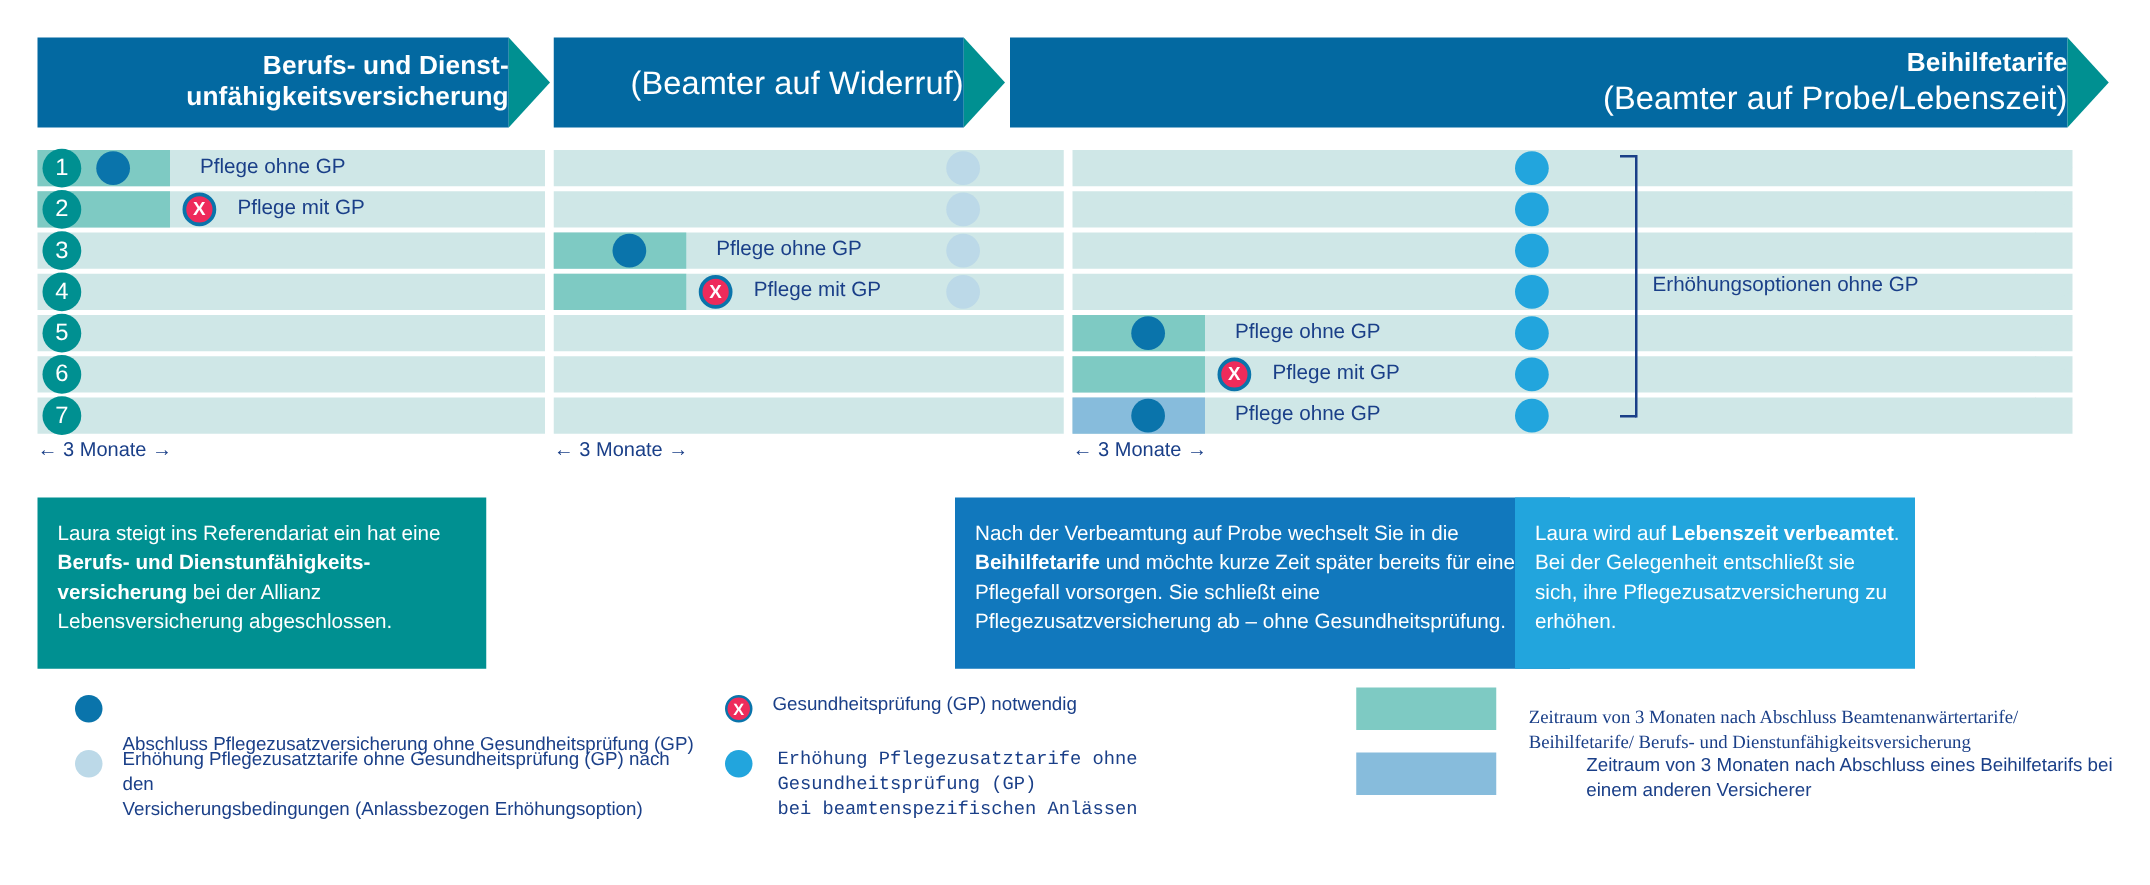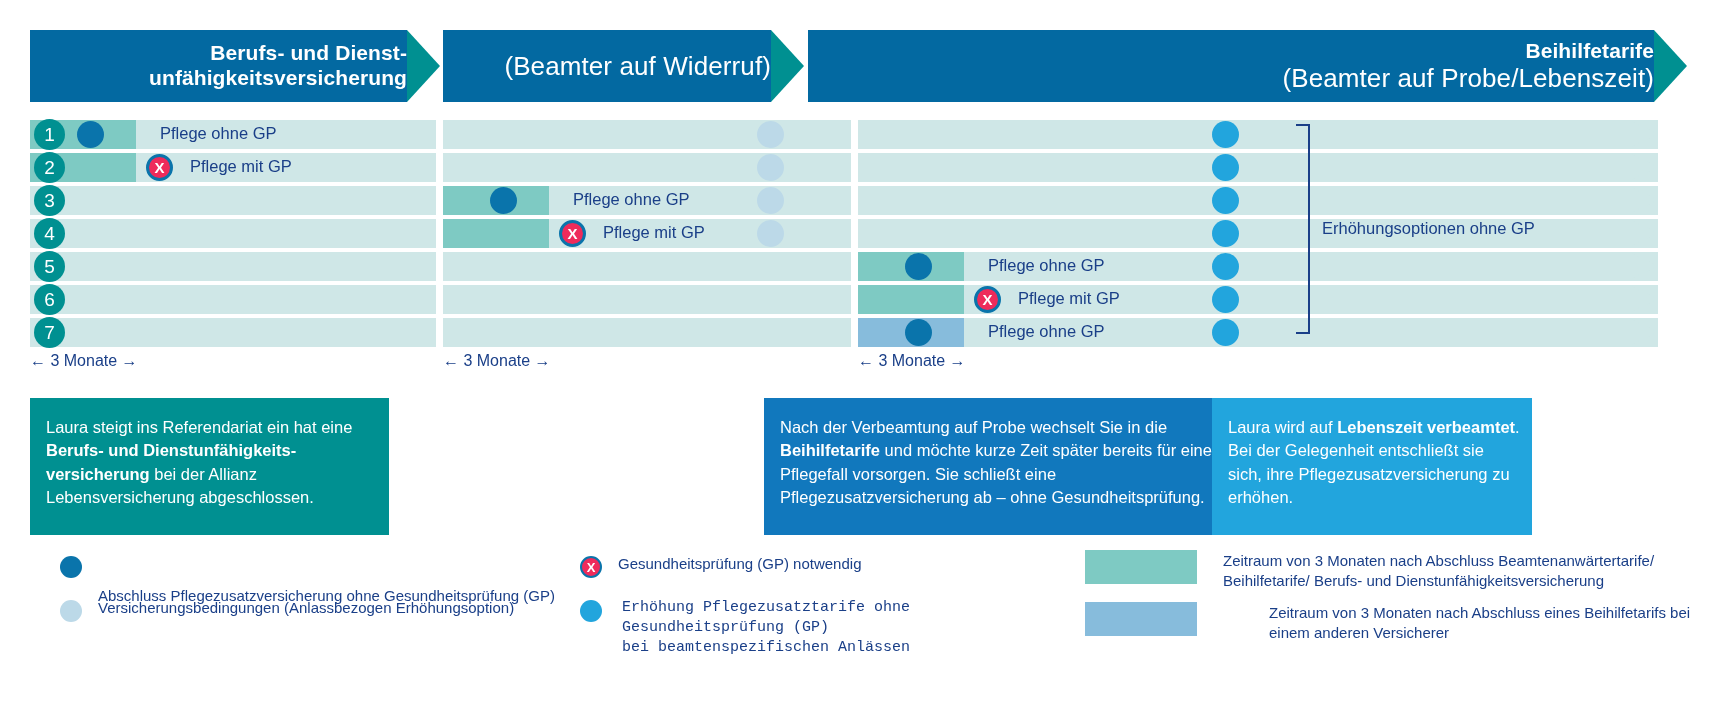--- a/index.html
+++ b/index.html
@@ -285,20 +285,21 @@
   <div class="lg-item" style="left:60px; top:6px; width:500px;">
     <div class="lg-swatch-dot" style="background:#0a74ab; left:0; top:2px;"></div>
     <div class="lg-text" style="left:38px; top:0;margin-top:32px;">
       <div>Abschluss Pflegezusatzversicherung ohne Gesundheitsprüfung (GP)</div>
     </div>
   </div>
 
   <div class="lg-item" style="left:60px; top:50px; width:500px;">
     <div class="lg-swatch-dot" style="background:#bcd9e8; left:0; top:2px;"></div>
     <div class="lg-text" style="left:38px; top:0;">
+      <div>Erhöhung Pflegezusatztarife ohne Gesundheitsprüfung (GP) nach den</div>
       <div>Versicherungsbedingungen (Anlassbezogen Erhöhungsoption)</div>
     </div>
   </div>
 
   <div class="lg-item" style="left:580px; top:6px; width:420px;">
     <div class="lg-swatch-x" style="left:0; top:2px;">X</div>
     <div class="lg-text" style="left:38px; top:0;">
       <div>Gesundheitsprüfung (GP) notwendig</div>
     </div>
   </div>
@@ -306,21 +307,21 @@
   <div class="lg-item" style="left:580px; top:50px; width:420px;">
     <div class="lg-swatch-dot" style="background:#22a5dd; left:0; top:2px;"></div>
     <div class="lg-text" style="left:42px; top:0;font-family:Liberation Mono, monospace;">
       <div>Erhöhung Pflegezusatztarife ohne Gesundheitsprüfung (GP)</div>
       <div>bei beamtenspezifischen Anlässen</div>
     </div>
   </div>
 
   <div class="lg-item" style="left:1085px; top:0px; width:620px;">
     <div class="lg-swatch-rect" style="background:#7ecac3; left:0; top:2px;"></div>
-    <div class="lg-text" style="left:138px; top:3px;">
+    <div class="lg-text" style="left:138px; top:17px;font-family:Liberation Serif, serif;">
       <div>Zeitraum von 3 Monaten nach Abschluss Beamtenanwärtertarife/</div>
       <div>Beihilfetarife/ Berufs- und Dienstunfähigkeitsversicherung</div>
     </div>
   </div>
 
   <div class="lg-item" style="left:1085px; top:52px; width:620px;">
     <div class="lg-swatch-rect" style="background:#87bcdc; left:0; top:2px;"></div>
     <div class="lg-text" style="left:138px; top:3px;margin-left:46px;">
       <div>Zeitraum von 3 Monaten nach Abschluss eines Beihilfetarifs bei</div>
       <div>einem anderen Versicherer</div>

